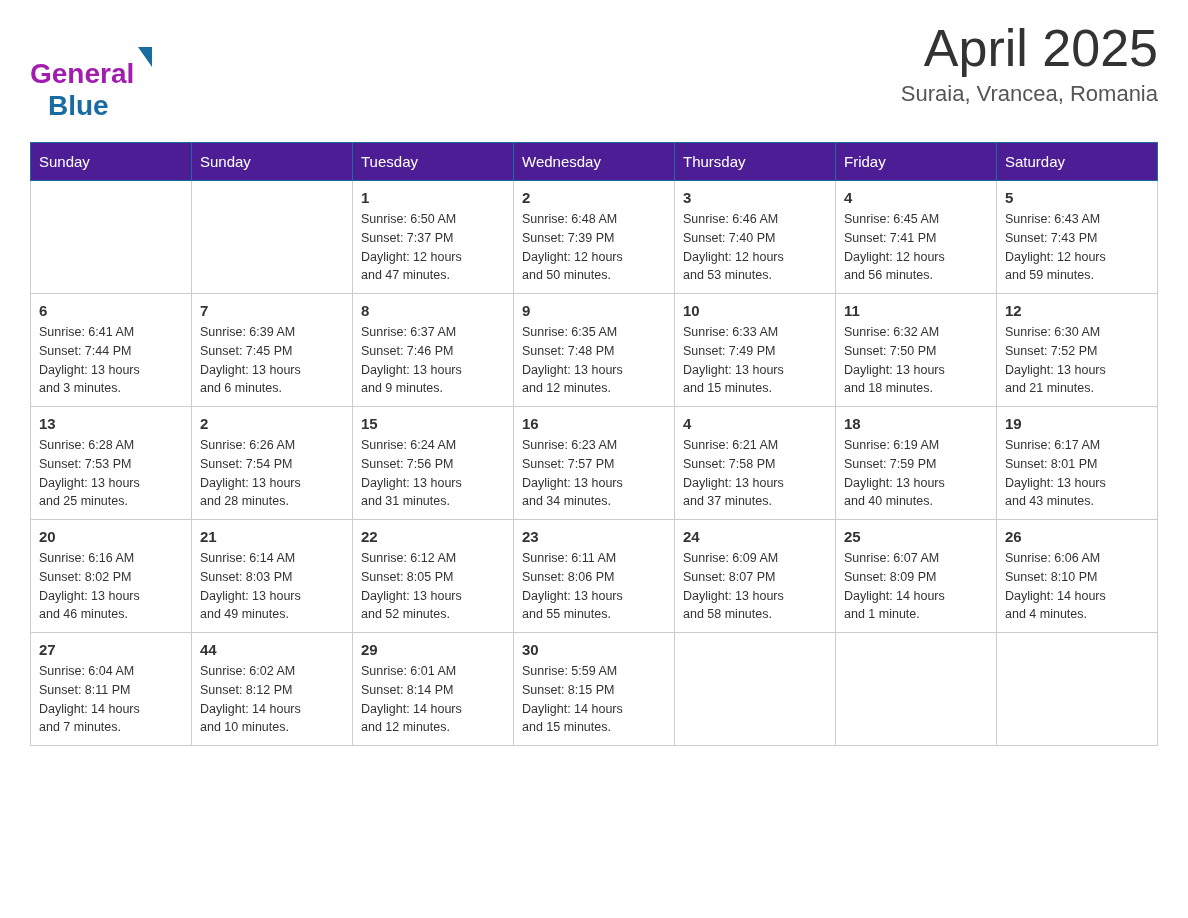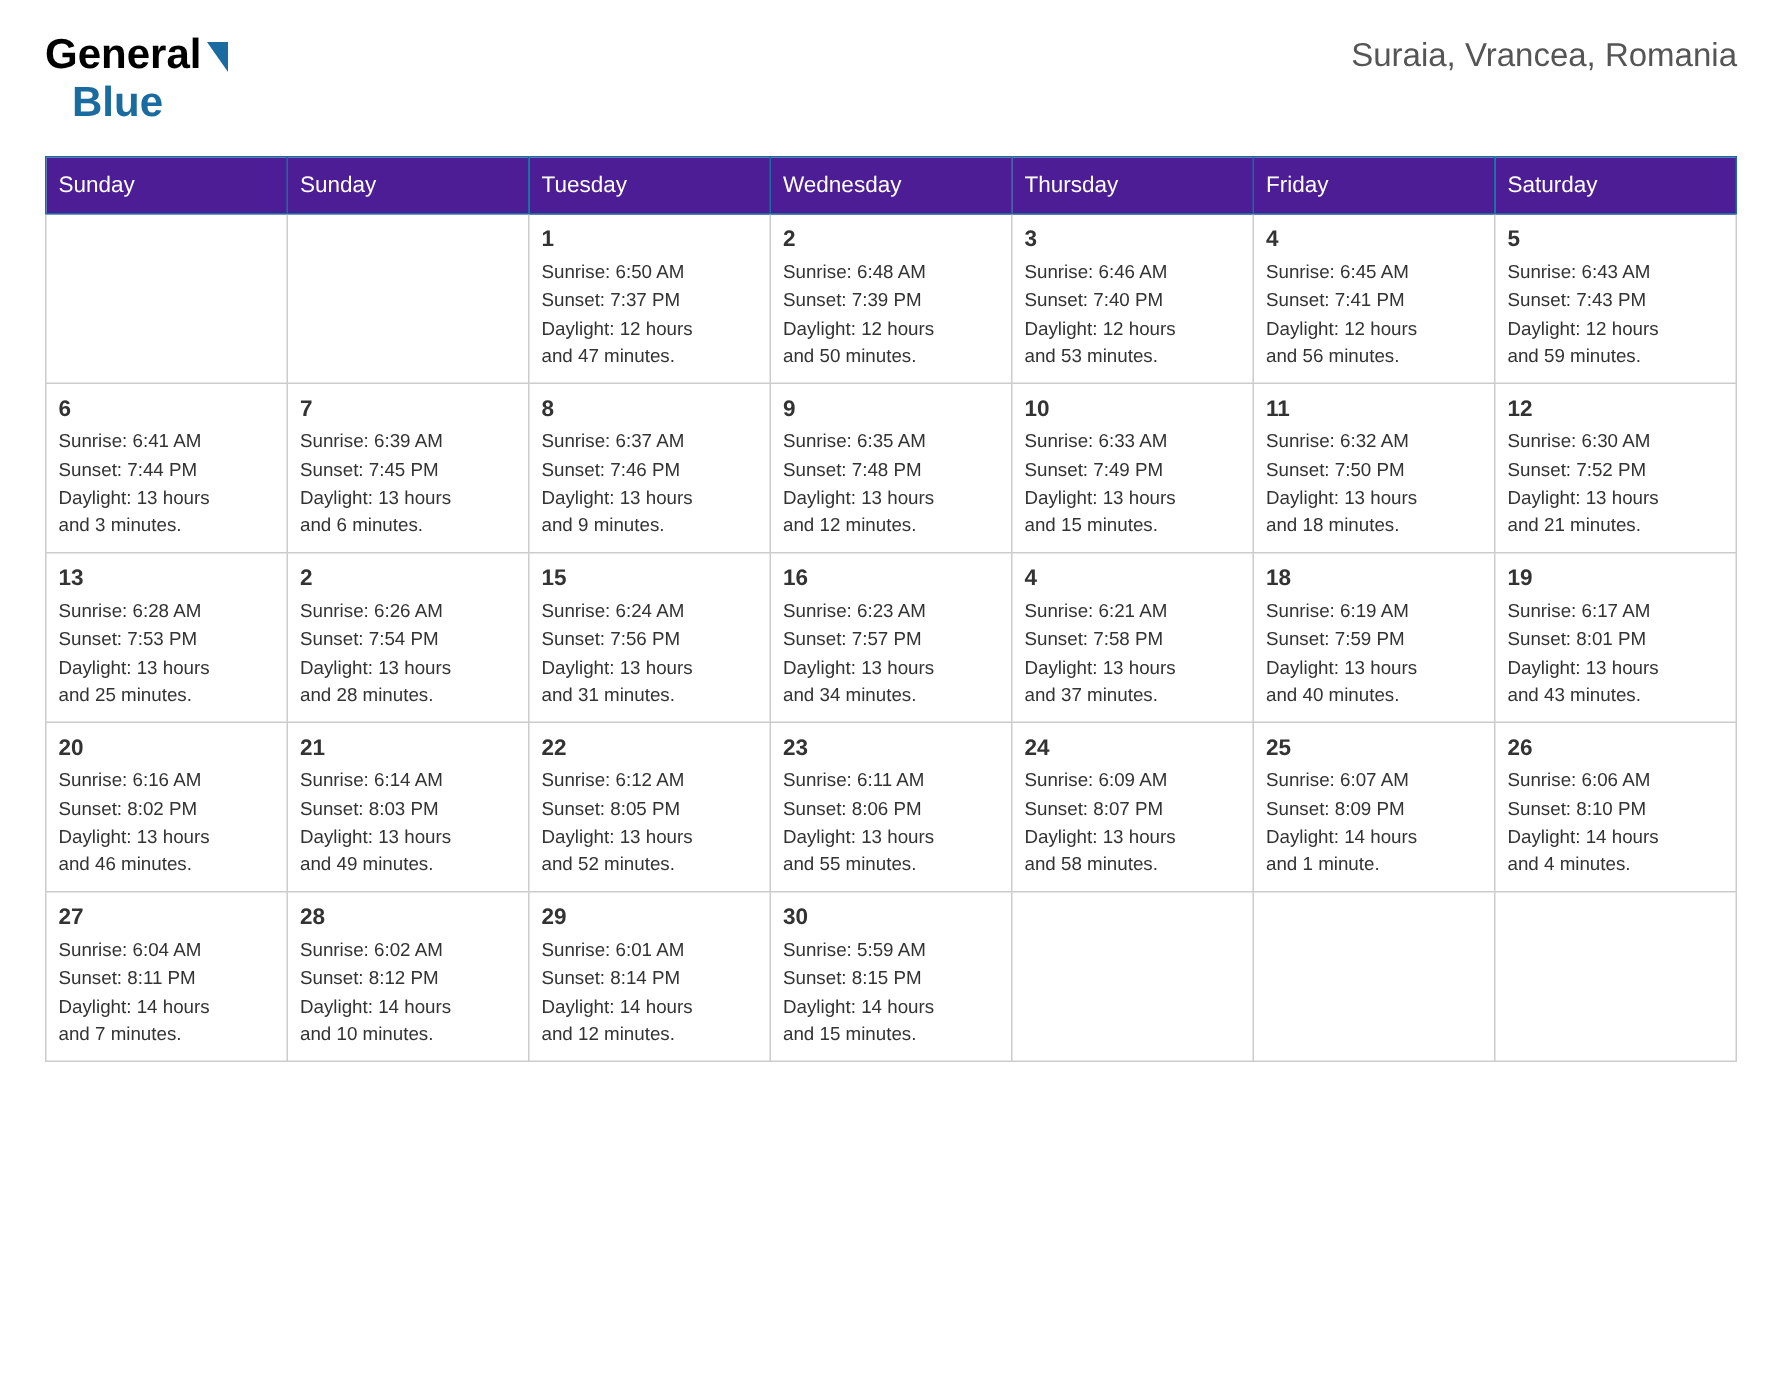--- a/index.html
+++ b/index.html
@@ -21,21 +21,22 @@
       flex-direction: column;
       align-items: flex-start;
     }
     .logo-top {
       display: flex;
       align-items: center;
     }
     .logo-general {
       font-size: 28px;
       font-weight: bold;
-      color: #000000;
+      color: #a21caf;
+      margin-top: 38px;
     }
     .logo-arrow {
       width: 0;
       height: 0;
       border-left: 14px solid transparent;
       border-right: 0px solid transparent;
       border-top: 20px solid #1a6ba0;
       margin-left: 4px;
       margin-top: 4px;
     }
@@ -100,20 +101,21 @@
 
 <div class="header">
   <div class="logo">
     <div class="logo-top">
       <span class="logo-general">General</span>
       <div class="logo-arrow"></div>
     </div>
     <span class="logo-blue">Blue</span>
   </div>
   <div class="title-section">
+    <div class="month-title">April 2025</div>
     <div class="location">Suraia, Vrancea, Romania</div>
   </div>
 </div>
 
 <table>
   <thead>
     <tr>
     <th>Sunday</th>
         <th>Sunday</th>
         <th>Tuesday</th>
@@ -237,21 +239,21 @@
           <div class="day-number">26</div>
           <div class="day-info">Sunrise: 6:06 AM<br>Sunset: 8:10 PM<br>Daylight: 14 hours<br>and 4 minutes.</div>
         </td>
       </tr>
       <tr>
         <td>
           <div class="day-number">27</div>
           <div class="day-info">Sunrise: 6:04 AM<br>Sunset: 8:11 PM<br>Daylight: 14 hours<br>and 7 minutes.</div>
         </td>
         <td>
-          <div class="day-number">28</div>
+          <div class="day-number">44</div>
           <div class="day-info">Sunrise: 6:02 AM<br>Sunset: 8:12 PM<br>Daylight: 14 hours<br>and 10 minutes.</div>
         </td>
         <td>
           <div class="day-number">29</div>
           <div class="day-info">Sunrise: 6:01 AM<br>Sunset: 8:14 PM<br>Daylight: 14 hours<br>and 12 minutes.</div>
         </td>
         <td>
           <div class="day-number">30</div>
           <div class="day-info">Sunrise: 5:59 AM<br>Sunset: 8:15 PM<br>Daylight: 14 hours<br>and 15 minutes.</div>
         </td>

